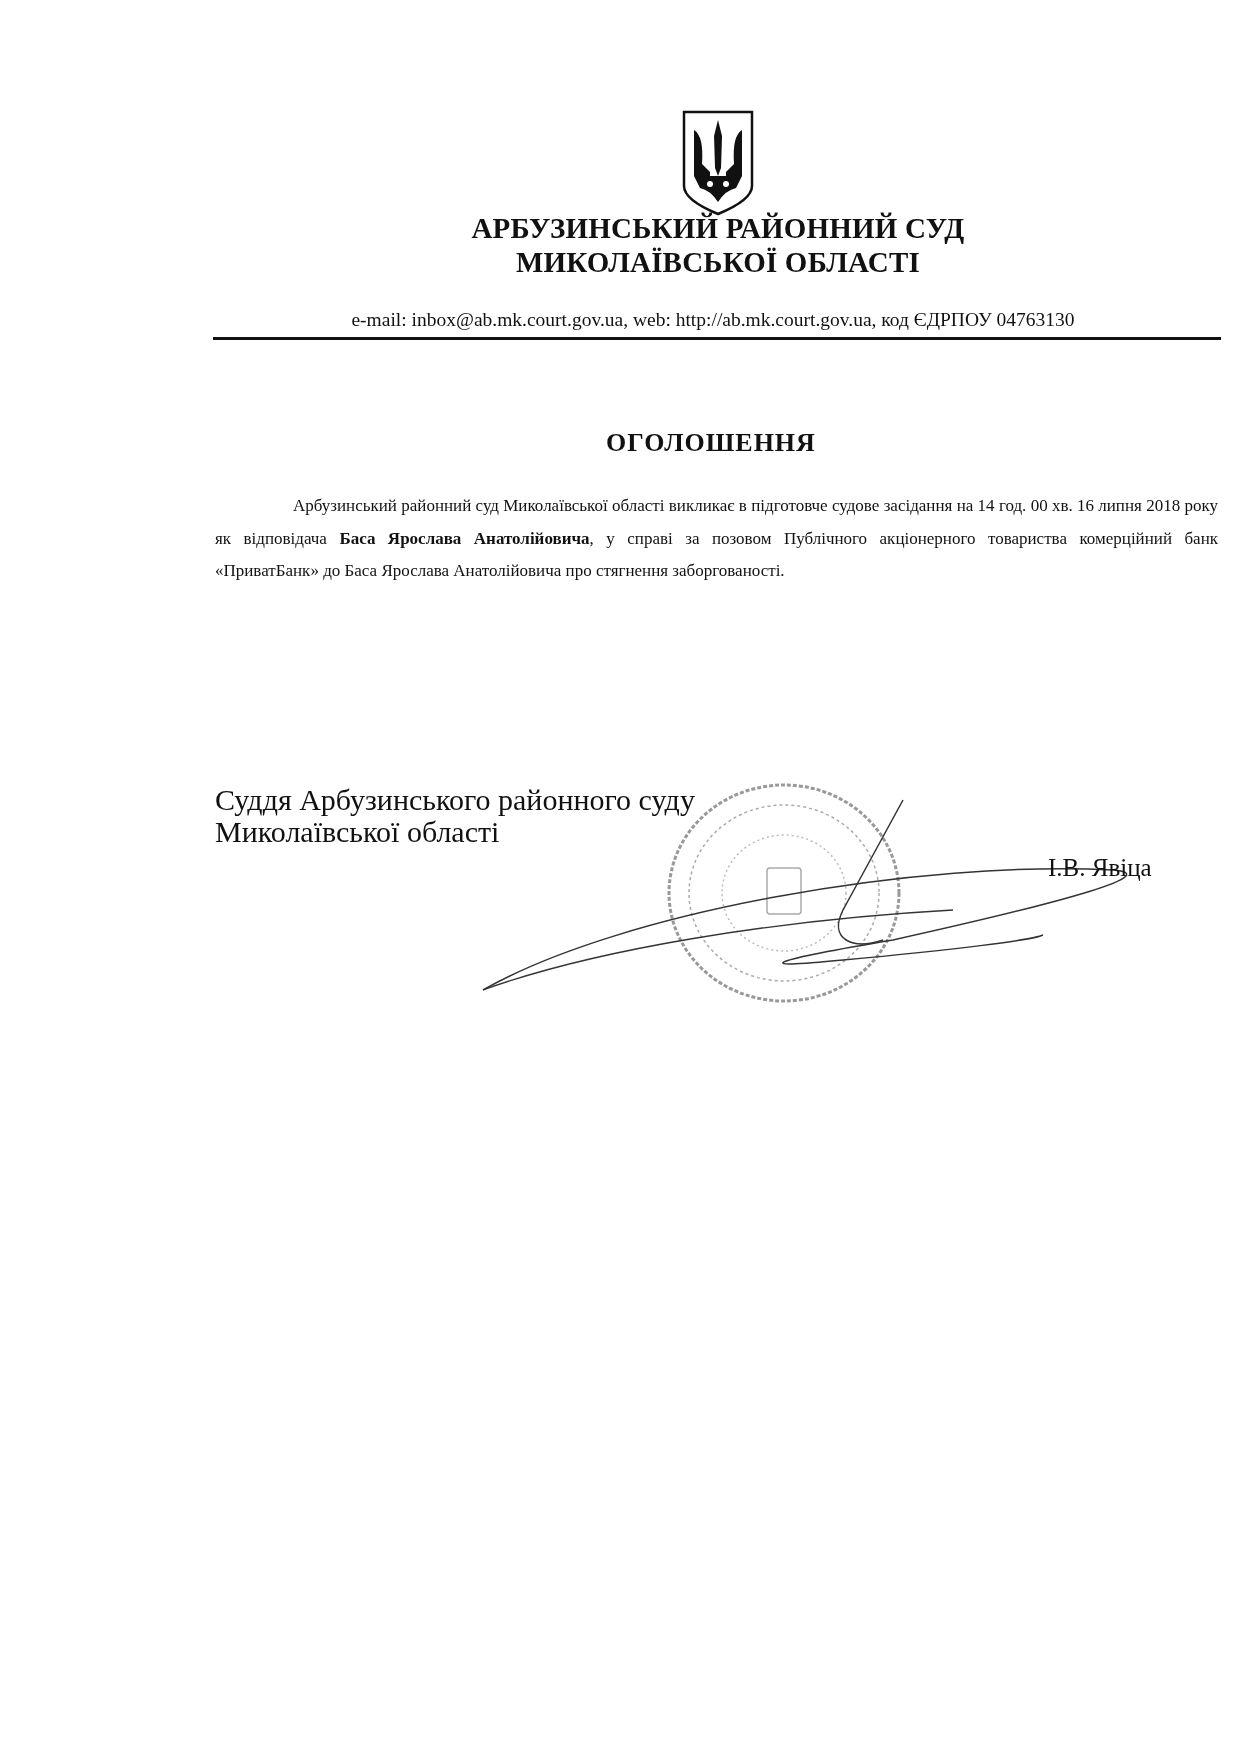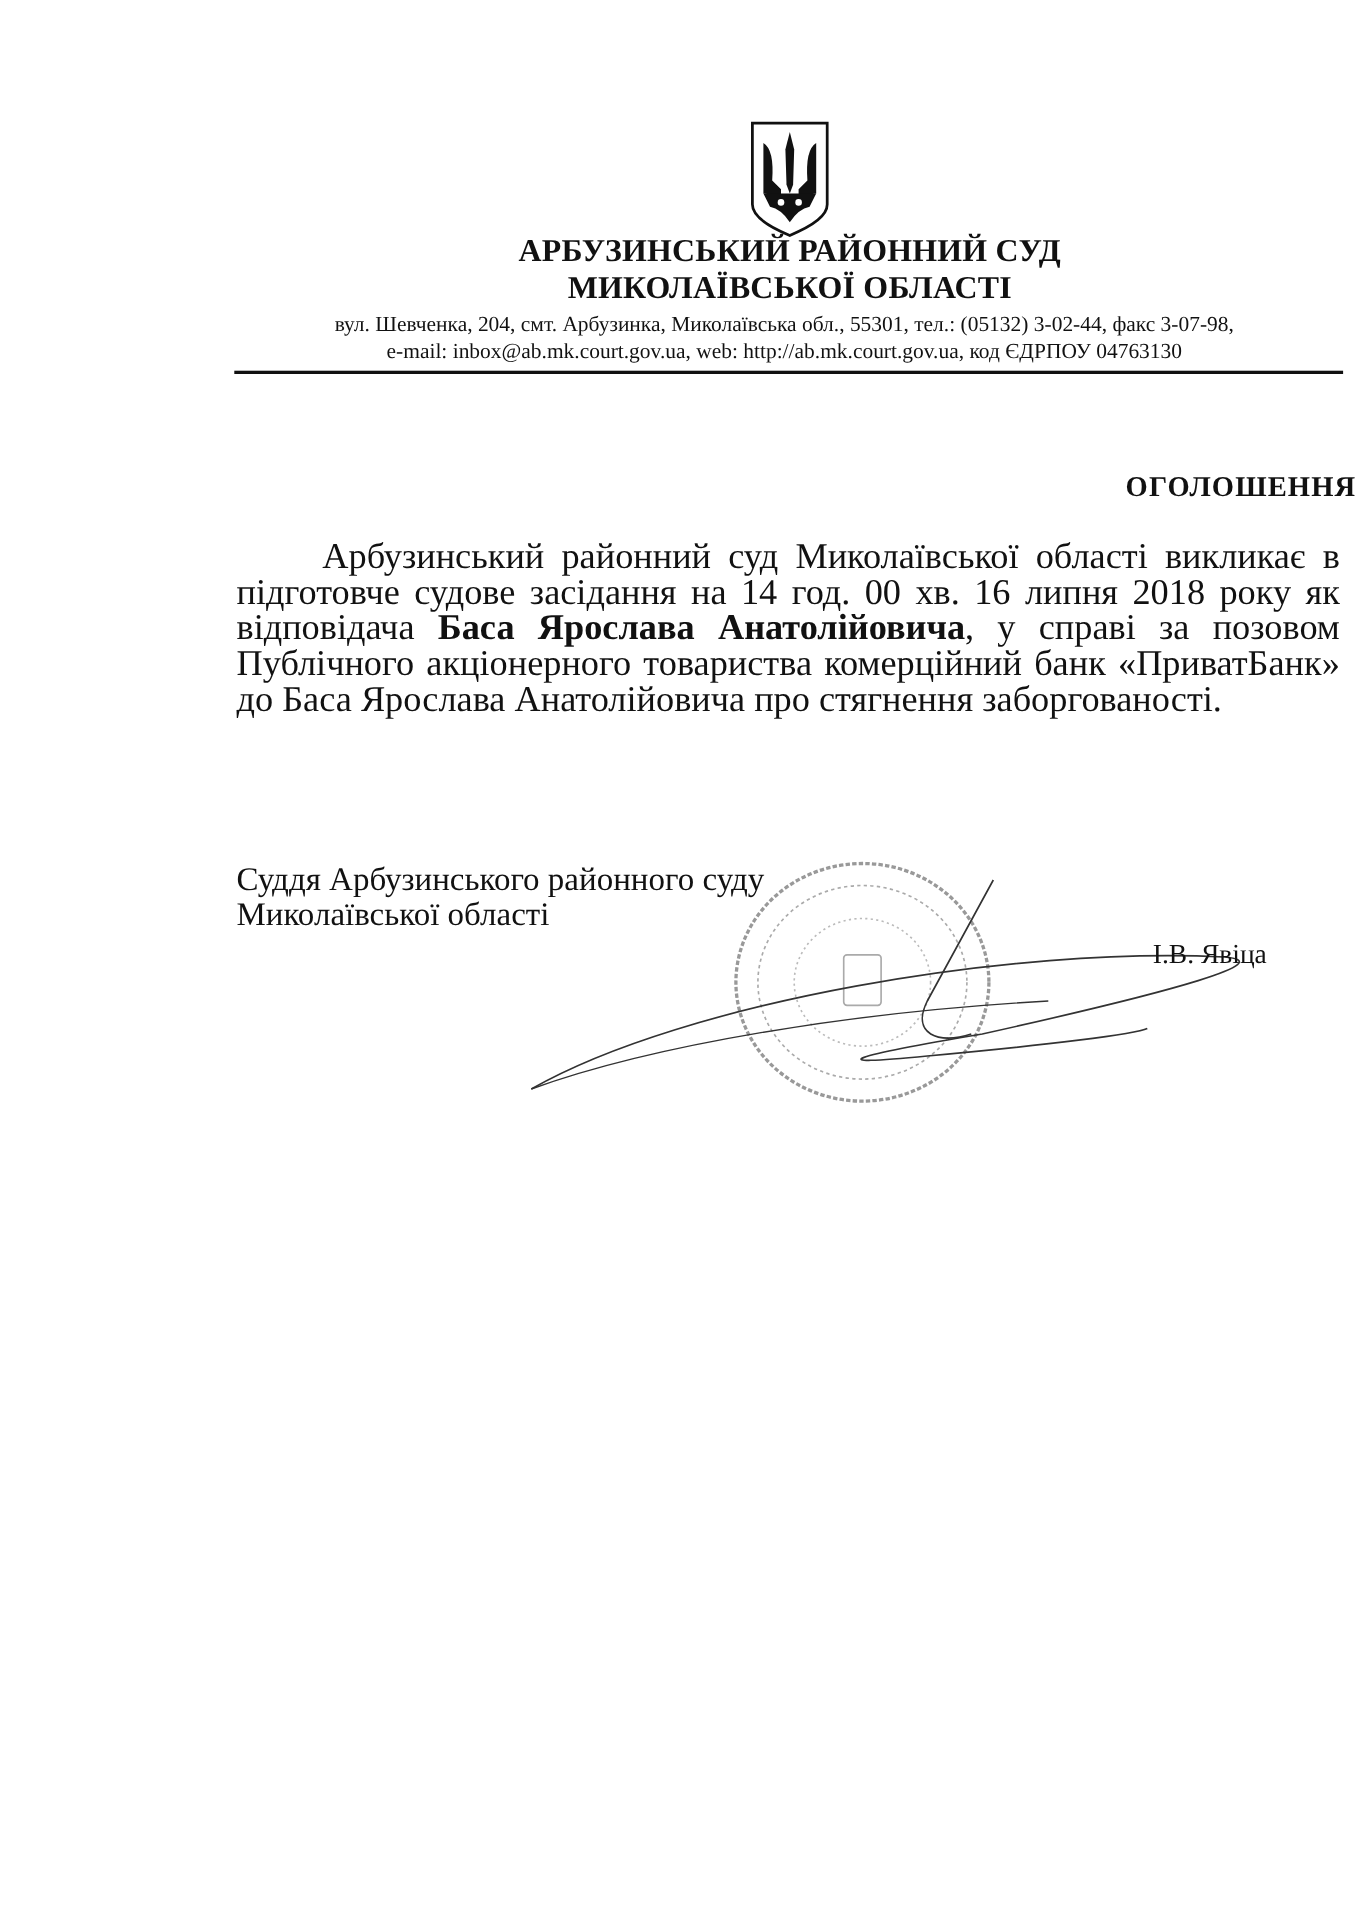--- a/index.html
+++ b/index.html
@@ -8,23 +8,23 @@
   .page { position: absolute; left: 0; top: 0; width: 1243px; height: 1741px; margin-left: 43px; }
   .emblem { position: absolute; left: 637px; top: 108px; width: 76px; height: 108px; }
   .court-name { position: absolute; left: 170px; width: 1010px; text-align: center;
                 font-weight: bold; font-size: 29px; letter-spacing: 0.2px; }
   .l1 { top: 212px; }
   .l2 { top: 246px; }
   .addr { position: absolute; left: 150px; width: 1040px; text-align: center; font-size: 19.5px; }
   .a1 { top: 285px; }
   .a2 { top: 309px; }
   .rule { position: absolute; left: 170px; top: 337px; width: 1008px; height: 3px; background: #111; }
-  .title { position: absolute; left: 180px; width: 1010px; top: 428px; text-align: right;
+  .title { position: absolute; left: 163px; width: 1010px; top: 428px; text-align: center;
            font-weight: bold; font-size: 26px; letter-spacing: 1px; }
-  .body { position: absolute; left: 172px; width: 1003px; font-size: 33px; line-height: 32.5px;
+  .body { position: absolute; left: 172px; width: 1003px; font-size: 17px; line-height: 32.5px;
           text-align: justify; }
   .p1 { top: 490px; }
   .p2 { top: 656px; }
   .indent { display: inline-block; width: 78px; }
   .b { font-weight: bold; }
   .sig { position: absolute; left: 172px; font-size: 30px; line-height: 32px; top: 784px; }
   .judge { position: absolute; left: 1005px; top: 854px; font-size: 25px; }
   .stamp { position: absolute; left: 616px; top: 778px; width: 250px; height: 230px; }
   .signature { position: absolute; left: 430px; top: 790px; width: 700px; height: 210px; }
 </style>
@@ -38,21 +38,20 @@
     <path d="M38 12 L42 28 L41 60 L38 68 L35 60 L34 28 Z" fill="#111"></path>
     <path d="M14 22 Q24 28 22 56 L30 64 L30 70 L14 68 Z" fill="#111"></path>
     <path d="M62 22 Q52 28 54 56 L46 64 L46 70 L62 68 Z" fill="#111"></path>
     <path d="M14 68 H62 L56 80 Q46 82 38 94 Q30 82 20 80 Z" fill="#111"></path>
     <circle cx="30" cy="76" r="3" fill="#fff"></circle>
     <circle cx="46" cy="76" r="3" fill="#fff"></circle>
   </svg>
 
   <div class="court-name l1">АРБУЗИНСЬКИЙ РАЙОННИЙ СУД</div>
   <div class="court-name l2">МИКОЛАЇВСЬКОЇ ОБЛАСТІ</div>
-  <div class="addr a1">вул. Шевченка, 204, смт. Арбузинка, Миколаївська обл., 55301, тел.: (05132) 3-02-44, факс 3-07-98,</div>
   <div class="addr a2">e-mail: inbox@ab.mk.court.gov.ua, web: http://ab.mk.court.gov.ua, код ЄДРПОУ 04763130</div>
   <div class="rule"></div>
 
   <div class="title">ОГОЛОШЕННЯ</div>
 
   <div class="body p1"><span class="indent"></span><span>Арбузинський районний суд Миколаївської області викликає в підготовче судове засідання на 14 год. 00 хв. 16 липня 2018  року як відповідача </span><span class="b">Баса Ярослава Анатолійовича</span><span>, у справі за позовом Публічного акціонерного товариства комерційний банк «ПриватБанк» до Баса Ярослава Анатолійовича про стягнення заборгованості.</span></div>
 
 
   <svg class="stamp" viewBox="0 0 250 230">
     <ellipse cx="125" cy="115" rx="115" ry="108" fill="none" stroke="#999" stroke-width="3" stroke-dasharray="4 2"></ellipse>

